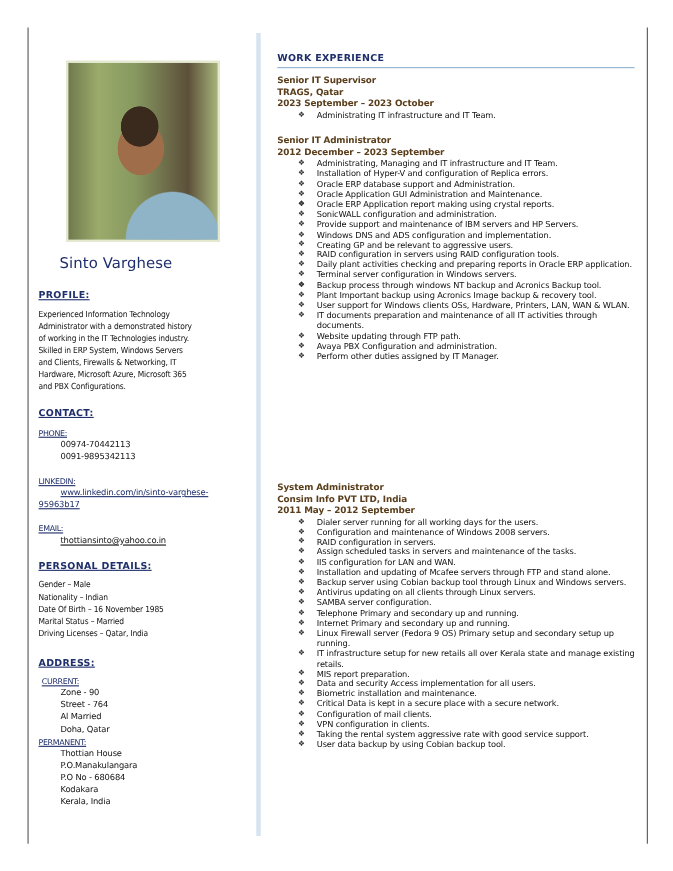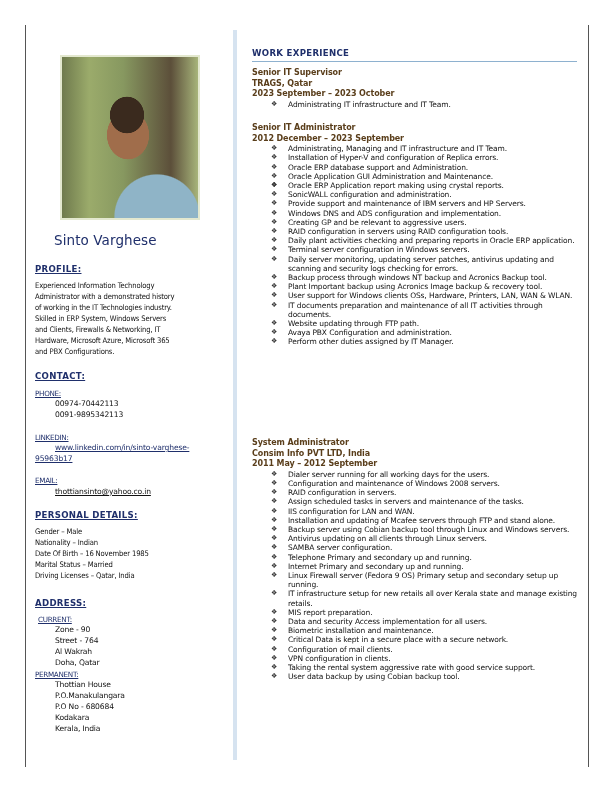--- a/index.html
+++ b/index.html
@@ -75,21 +75,21 @@
   <div>Nationality – Indian</div>
   <div>Date Of Birth – 16 November 1985</div>
   <div>Marital Status – Married</div>
   <div>Driving Licenses – Qatar, India</div>
 </div>
 
 <div class="sec-head" style="top:598px">ADDRESS:</div>
 <div class="sub-label" style="left:38px;top:615px">CURRENT:</div>
 <div class="indent-line" style="left:55px;top:624px">Zone - 90</div>
 <div class="indent-line" style="left:55px;top:635px">Street - 764</div>
-<div class="indent-line" style="left:55px;top:646px">Al Wakrah</div>
+<div class="indent-line" style="left:55px;top:646px">Al Married</div>
 <div class="indent-line" style="left:55px;top:657px">Doha, Qatar</div>
 <div class="sub-label" style="left:35px;top:670px">PERMANENT:</div>
 <div class="indent-line" style="left:55px;top:679px">Thottian House</div>
 <div class="indent-line" style="left:55px;top:690px">P.O.Manakulangara</div>
 <div class="indent-line" style="left:55px;top:701px">P.O No - 680684</div>
 <div class="indent-line" style="left:55px;top:712px">Kodakara</div>
 <div class="indent-line" style="left:55px;top:723px">Kerala, India</div>
 
 <div class="right-head">WORK EXPERIENCE</div>
 <div class="right-rule"></div>
@@ -113,21 +113,21 @@
       <li><span class="b">❖</span><span>Oracle Application GUI Administration and Maintenance.</span></li>
       <li><span class="b">❖</span></li>
       <li><span class="b">❖</span><span>Oracle ERP Application report making using crystal reports.</span></li>
       <li><span class="b">❖</span><span>SonicWALL configuration and administration.</span></li>
       <li><span class="b">❖</span><span>Provide support and maintenance of IBM servers and HP Servers.</span></li>
       <li><span class="b">❖</span><span>Windows DNS and ADS configuration and implementation.</span></li>
       <li><span class="b">❖</span><span>Creating GP and be relevant to aggressive users.</span></li>
       <li><span class="b">❖</span><span>RAID configuration in servers using RAID configuration tools.</span></li>
       <li><span class="b">❖</span><span>Daily plant activities checking and preparing reports in Oracle ERP application.</span></li>
       <li><span class="b">❖</span><span>Terminal server configuration in Windows servers.</span></li>
-      <li><span class="b">❖</span><span>Daily server monitoring, updating server patches, antivirus updating and scanning and security logs checking for errors.</span></li>
+      <li><span class="b">❖</span></li>
       <li><span class="b">❖</span><span>Backup process through windows NT backup and Acronics Backup tool.</span></li>
       <li><span class="b">❖</span><span>Plant Important backup using Acronics Image backup &amp; recovery tool.</span></li>
       <li><span class="b">❖</span><span>User support for Windows clients OSs, Hardware, Printers, LAN, WAN &amp; WLAN.</span></li>
       <li><span class="b">❖</span><span>IT documents preparation and maintenance of all IT activities through documents.</span></li>
       <li><span class="b">❖</span><span>Website updating through FTP path.</span></li>
       <li><span class="b">❖</span><span>Avaya PBX Configuration and administration.</span></li>
       <li><span class="b">❖</span><span>Perform other duties assigned by IT Manager.</span></li>
     </ul>
 </div>
 

